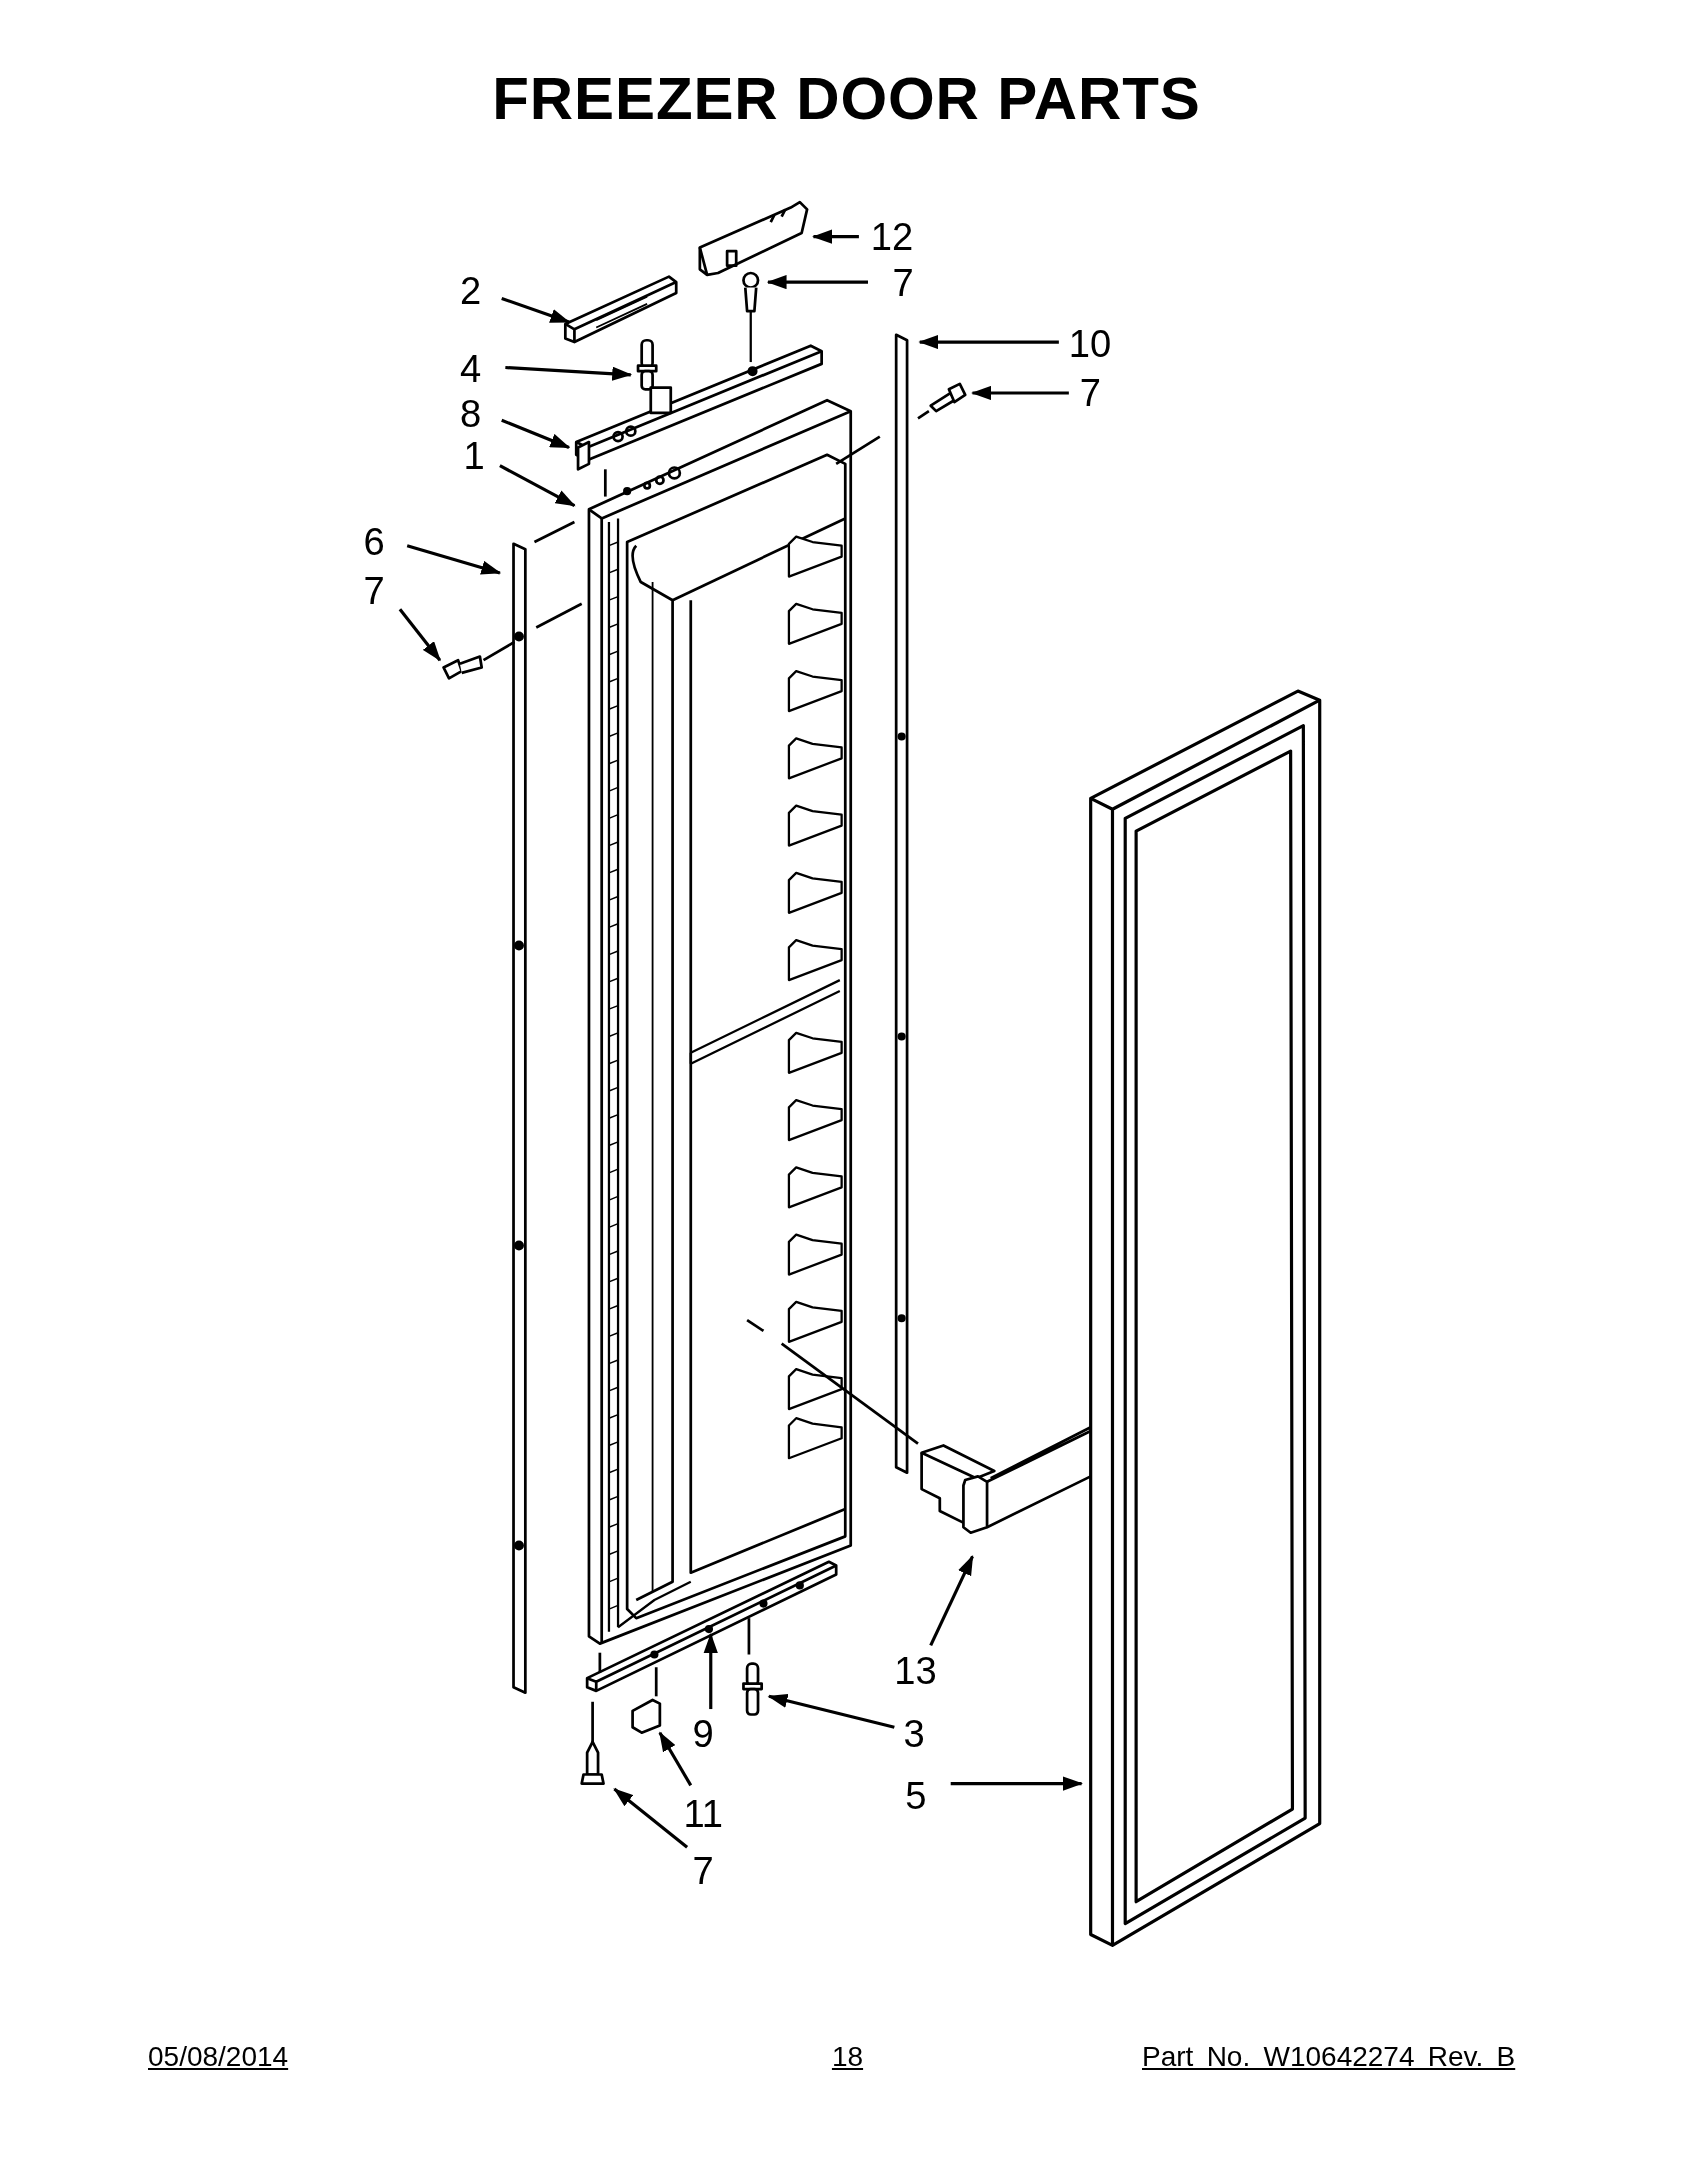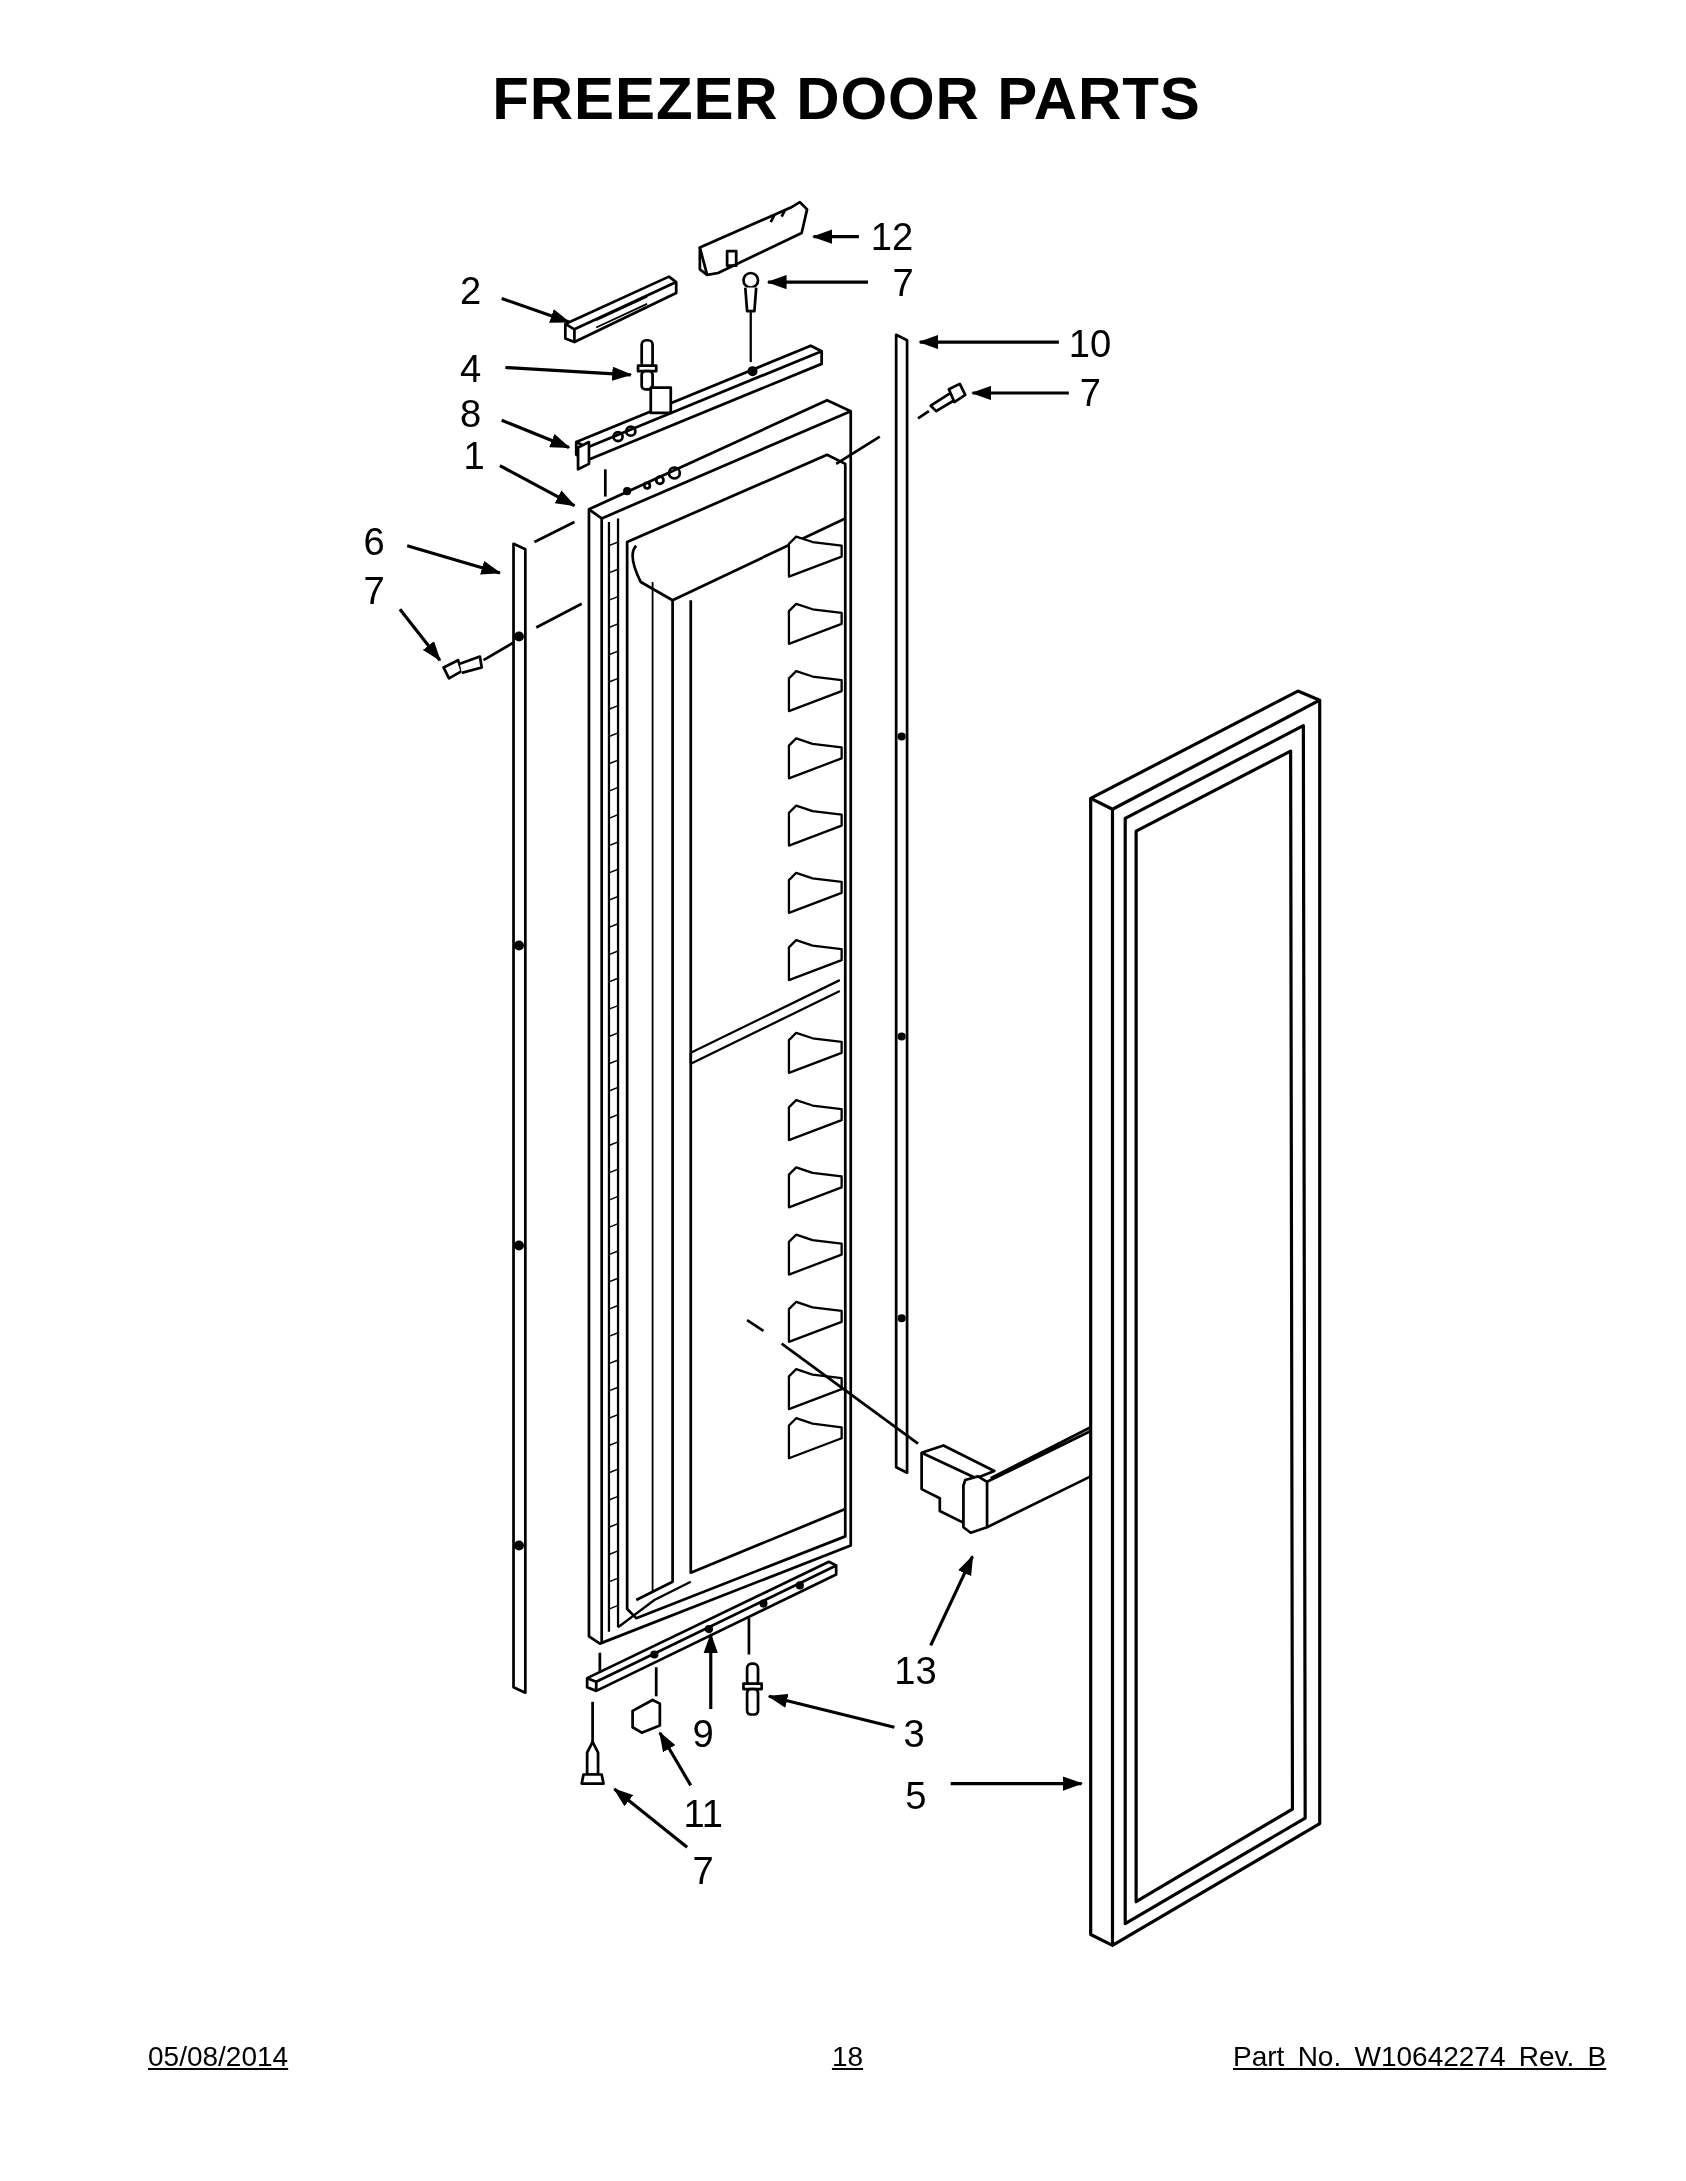--- a/index.html
+++ b/index.html
@@ -3,21 +3,21 @@
 <meta charset="utf-8">
 <style>
   html, body { margin:0; padding:0; background:#ffffff; }
   body { width:1686px; height:2182px; position:relative; overflow:hidden; font-family:"Liberation Sans", sans-serif; color:#000; }
   .title { position:absolute; left:0; width:1686px; top:69px; text-align:center; font-weight:bold; font-size:60px; letter-spacing:0.9px; line-height:1; padding-left:7px; box-sizing:border-box; }
   .diagram { position:absolute; left:0; top:0; width:1686px; height:2182px; }
   .callout { font-family:"Liberation Sans", sans-serif; font-size:42px; fill:#000; }
   .footer { position:absolute; top:2043px; font-size:28px; line-height:1;text-decoration:underline; }
   .footer-date { left:148px; }
   .footer-page { left:0; width:1686px; text-align:center; padding-left:9px; box-sizing:border-box; }
-  .footer-part { left:1233px; word-spacing:5.5px;text-align:center; }
+  .footer-part { left:1142px; word-spacing:5.5px;text-align:center; }
 </style>
 </head>
 <body>
 
 <div class="title">FREEZER DOOR PARTS</div>
 
 <svg class="diagram" viewBox="0 0 1855 2400" xmlns="http://www.w3.org/2000/svg">
   <defs>
     <marker id="ah" markerWidth="10" markerHeight="8" refX="9" refY="4" orient="auto" markerUnits="userSpaceOnUse">
       <path d="M0,0 L10,4 L0,8 Z" fill="#000"></path>

